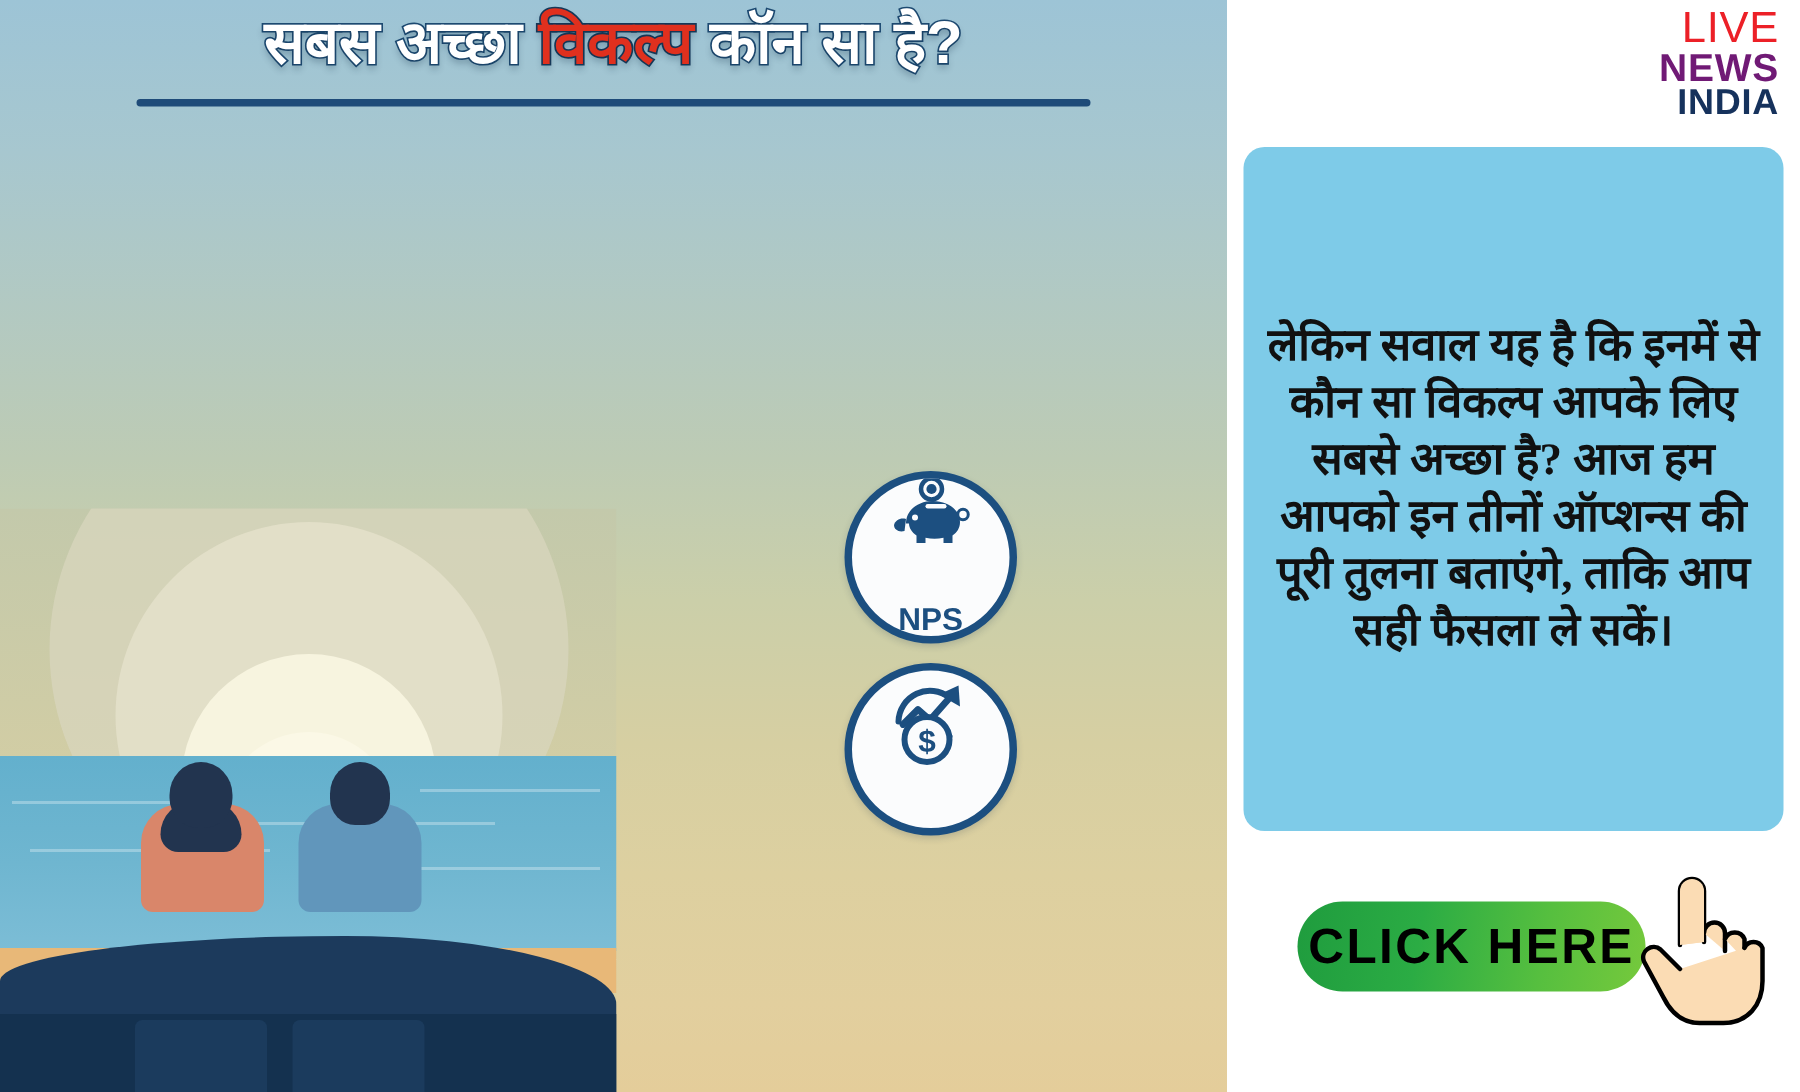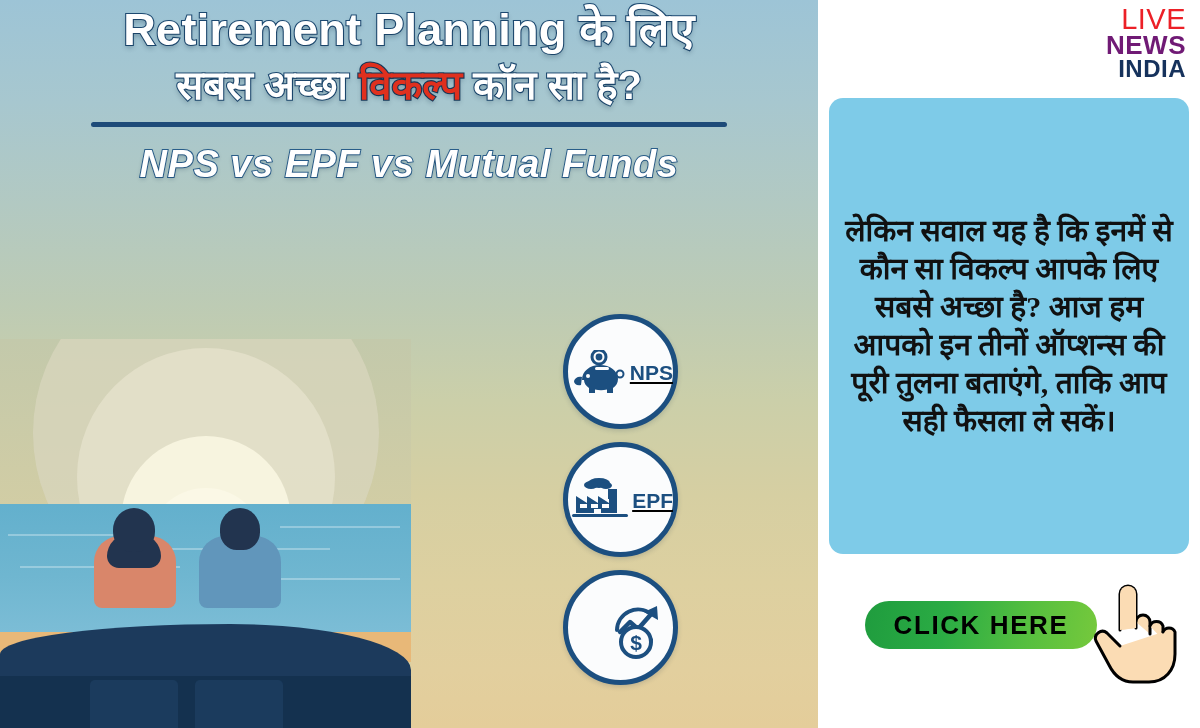--- a/index.html
+++ b/index.html
@@ -95,22 +95,22 @@
 
   .pB { left:198px; }
   .pB .body { background:#6196bb; left:1px; bottom:0; }
   .pB .head { width:40px; height:42px; left:22px; bottom:58px; }
 
   
   .icons { position:absolute; left:563px; top:314px; width:115px; }
   .circle {
     position:relative; width:115px; height:115px; border-radius:50%;
     background:#fbfcfd; border:5px solid #1c4f80;
-    display:flex; flex-direction:row; align-items:center; justify-content:flex-end;
-    box-shadow:0 2px 5px rgba(20,45,70,.18); margin-bottom:13px;text-decoration:underline;
+    display:flex; flex-direction:column; align-items:center; justify-content:space-between;
+    box-shadow:0 2px 5px rgba(20,45,70,.18); margin-bottom:13px;
   }
   .circle svg { display:block; }
   .circ-label { font-size:21px; font-weight:600; color:#1c4f80; line-height:1; margin-top:2px; }
 
   .footnote {
     position:absolute; left:0; bottom:12px; width:818px; text-align:center;
     font-size:21px; color:#234b6b; letter-spacing:.2px;
   }
 
   
@@ -126,40 +126,38 @@
     background:#7ecbe8; border-radius:14px;
     display:flex; align-items:center; justify-content:center; padding:14px 6px;
   }
   .bluecard p {
     font-size:30px; font-weight:700; line-height:1.27; color:#111111; text-align:center;
     font-family:"Liberation Serif", serif;
   }
 
   .cta-row { position:absolute; left:11px; top:594px; width:360px; height:80px; }
   .cta {
-    position:absolute; left:36px; top:7px; width:232px; height:48px;
+    position:absolute; left:36px; top:7px; width:232px; height:60px;
     border:none; border-radius:30px; cursor:pointer;
     background:linear-gradient(100deg,#1f9c3e 0%,#2bac44 35%,#56bf3f 70%,#76c93c 100%);
-    color:#000000; font-size:26px; font-weight:700; letter-spacing:1.6px;
+    color:#000000; font-size:33px; font-weight:700; letter-spacing:1.6px;
     font-family:"Liberation Sans", sans-serif;
   }
   .hand { position:absolute; left:258px; top:-18px; width:92px; height:110px; }
 </style>
 </head>
 <body>
 
 <div class="page">
 
   <div class="creative">
 
     <div class="head-wrap">
-      <div class="t-line1">Retirement Planning के लिए</div>
       <div class="t-line2"><span>सबस अच्छा </span><span class="hl">विकल्प</span><span> कॉन सा है?</span></div>
       <div class="rule"></div>
-      <div class="t-sub">NPS vs EPF vs Mutual Funds</div>
     </div>
 
     <div class="scene">
       <div class="sky"></div>
       <div class="halo halo3"></div>
       <div class="halo halo2"></div>
       <div class="halo halo1"></div>
       <div class="halo sun"></div>
       <div class="sea"></div>
       <div class="wave w1"></div>
@@ -202,37 +200,20 @@
             <path d="M14 30c0-9 8-15 18-15s18 6 18 14c0 4-2 7-5 9v5h-6v-3.5a26 26 0 0 1-12 0V43h-6v-5c-3-2-5-5-5-8z" fill="#1c4f80"></path>
             <path d="M14 27c-4-1-7 1-8 4 0 3 3 5 7 4" fill="#1c4f80"></path>
             <rect x="27" y="17" width="14" height="3" rx="1.5" fill="#fbfcfd"></rect>
             <circle cx="20" cy="26" r="2" fill="#fbfcfd"></circle>
             <circle cx="52" cy="24" r="3.5" fill="none" stroke="#1c4f80" stroke-width="2"></circle>
           </svg>
         </span>
         <span class="circ-label">NPS</span>
       </div>
 
-      <div class="circle">
-        <span>
-          <svg width="64" height="46" viewBox="0 0 64 46">
-            <ellipse cx="31" cy="6" rx="11" ry="5" fill="#1c4f80"></ellipse>
-            <ellipse cx="23" cy="8" rx="7" ry="4" fill="#1c4f80"></ellipse>
-            <ellipse cx="38" cy="8.5" rx="6" ry="3.5" fill="#1c4f80"></ellipse>
-            <rect x="40" y="12" width="7" height="10" fill="#1c4f80"></rect>
-            <path d="M8 36V19l11 7V19l11 7V19l11 7V12h8v24z" fill="#1c4f80"></path>
-            <rect x="12" y="27" width="7" height="4" fill="#fbfcfd"></rect>
-            <rect x="23" y="27" width="7" height="4" fill="#fbfcfd"></rect>
-            <rect x="34" y="27" width="7" height="4" fill="#fbfcfd"></rect>
-            <rect x="26" y="32" width="7" height="5" fill="#fbfcfd"></rect>
-            <rect x="4" y="37" width="56" height="3" rx="1.5" fill="#1c4f80"></rect>
-          </svg>
-        </span>
-        <span class="circ-label">EPF</span>
-      </div>
 
       <div class="circle">
         <span>
           <svg width="68" height="64" viewBox="0 0 68 64">
             <path d="M12 34a21 21 0 0 1 34-16" fill="none" stroke="#1c4f80" stroke-width="4" stroke-linecap="round"></path>
             <path d="M46 44a21 21 0 0 1-8 9" fill="none" stroke="#1c4f80" stroke-width="4" stroke-linecap="round"></path>
             <polyline points="15,36 25,26 33,33 48,16" fill="none" stroke="#1c4f80" stroke-width="4.5" stroke-linejoin="round" stroke-linecap="round"></polyline>
             <polygon points="52,10 53,24 39,16" fill="#1c4f80"></polygon>
             <circle cx="31" cy="46" r="15" fill="#fbfcfd" stroke="#1c4f80" stroke-width="4"></circle>
             <text x="31" y="54" text-anchor="middle" font-size="21" font-weight="700" fill="#1c4f80" font-family="Liberation Sans, sans-serif">$</text>

